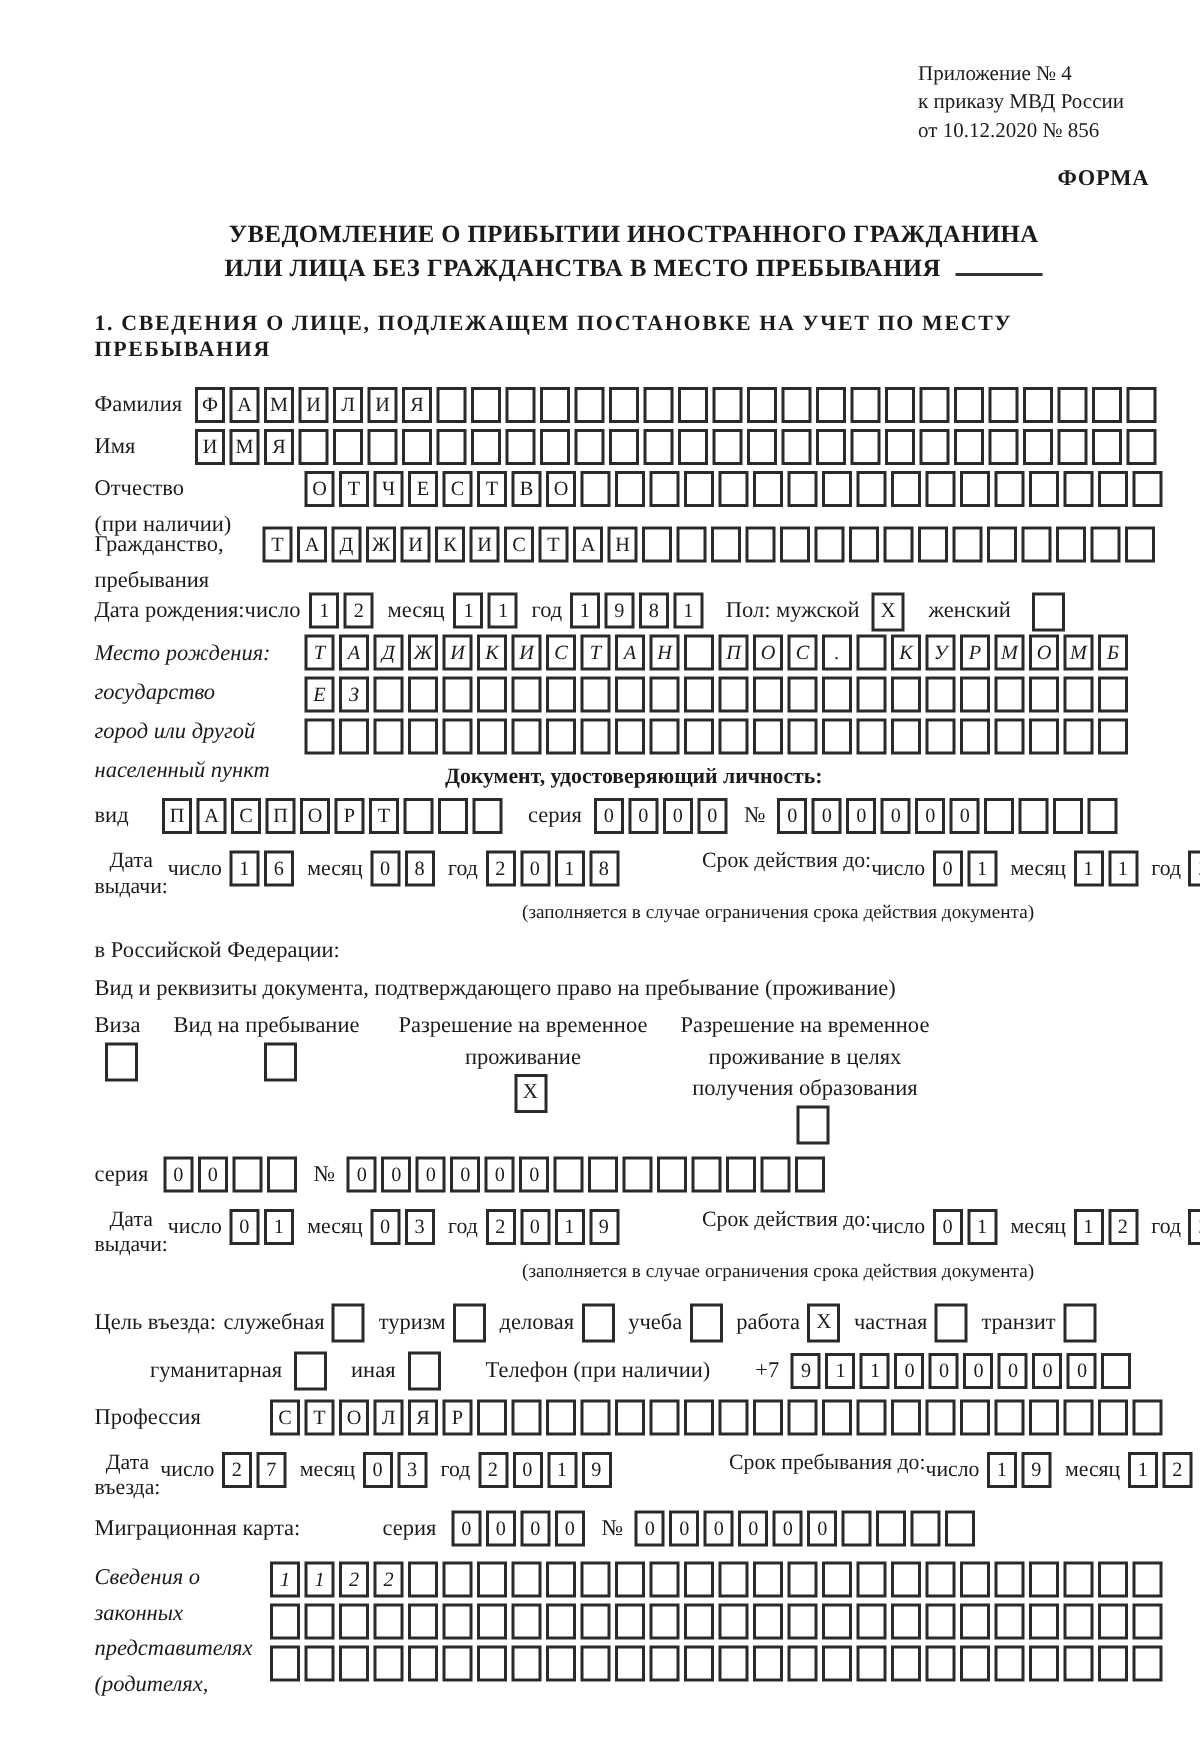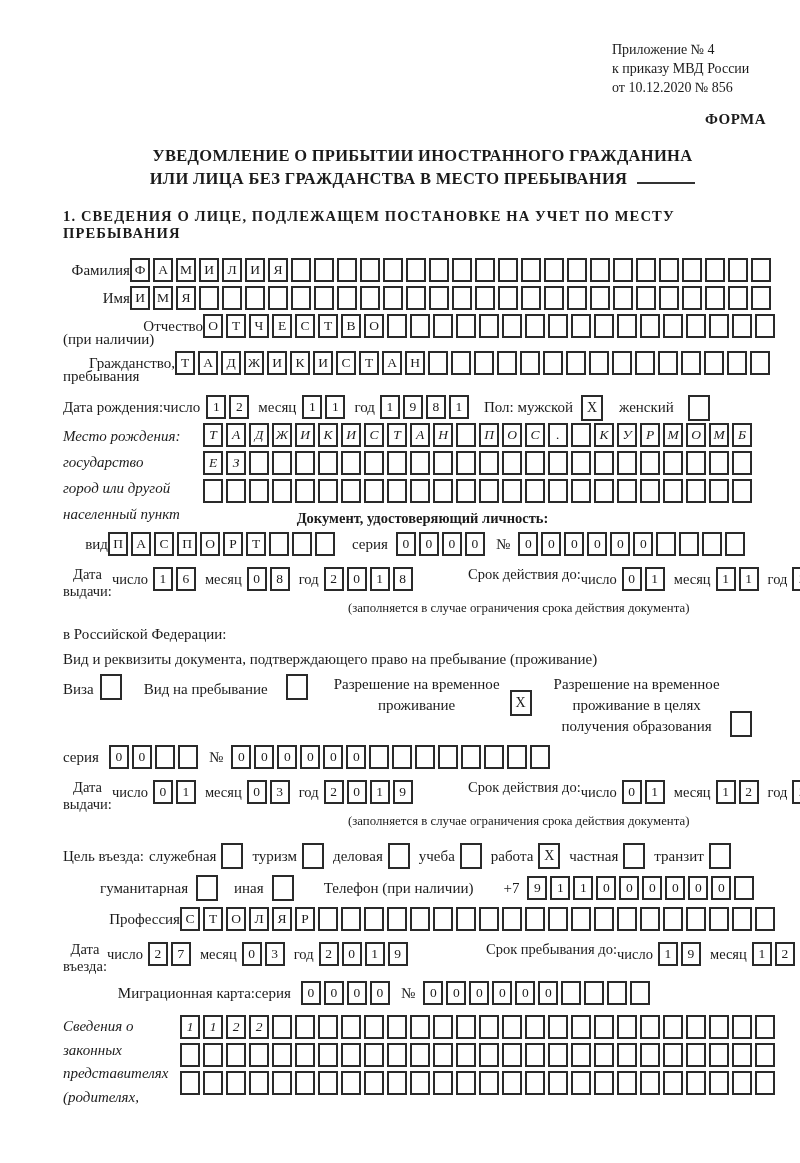--- a/index.html
+++ b/index.html
@@ -12,22 +12,22 @@
   .amend{margin-left:549px;font-size:13px;line-height:18px;margin-top:4px;}
   .forma{margin-top:14px;margin-left:642px;font-weight:bold;font-size:15px;letter-spacing:.5px;}
   
   .title{margin-top:16px;text-align:center;font-weight:bold;font-size:16.5px;
          line-height:23px;letter-spacing:.3px;}
   .blank-line{display:inline-block;width:58px;height:12px;border-bottom:2px solid #333;margin-left:10px;}
   .heading{margin-top:18px;font-weight:bold;font-size:14.6px;letter-spacing:1.1px;}
   
   .rows{margin-top:16px;}
   .frow{position:relative;display:flex;align-items:flex-start;height:28px;}
-  .lbl{font-size:15px;line-height:24px;white-space:nowrap;flex:none;text-align:right;}
-  .sublabel{position:absolute;left:0;top:17px;font-size:15px;white-space:nowrap;font-family:Liberation Serif, serif;}
+  .lbl{font-size:15px;line-height:24px;white-space:nowrap;flex:none;}
+  .sublabel{position:absolute;left:0;top:28px;font-size:15px;white-space:nowrap;font-family:Liberation Serif, serif;}
   .cells{display:inline-flex;flex:none;}
   .cell{width:16px;height:20px;border:2px solid #2a2a2a;margin-right:3px;flex:none;
         display:inline-flex;align-items:center;justify-content:center;
         font-size:13.5px;line-height:1;background:#fff;}
   .cb{width:18px;height:22px;border:2px solid #2a2a2a;flex:none;
       display:inline-flex;align-items:center;justify-content:center;font-size:14px;}
   .mb9{margin-bottom:9px;}  .mb16{margin-bottom:16px;}
   
   .cblock{display:flex;align-items:flex-start;font-style:italic;}
   .lblcol{flex:none;}
@@ -39,21 +39,21 @@
   .dates{display:flex;margin-top:6px;}
   .dg{display:flex;flex-direction:row;flex:none;}
   .dg-title{text-align:center;font-size:14.5px;line-height:17px;}
   .dg-row{display:flex;align-items:center;height:26px;}
   .dg-row .lbl{font-size:14.5px;margin-right:5px;}
   .dg-row .cells{margin-right:6px;}
   .note{font-size:12.8px;line-height:16px;margin-left:285px;}
   .intro{font-size:15px;line-height:25px;margin-top:6px;}
   
   .opt-row{display:flex;align-items:flex-start;margin-top:2px;}
-  .opt{display:flex;align-items:flex-end;}
+  .opt{display:flex;align-items:center;flex-direction:column;}
   .opt .txt{font-size:15px;line-height:21px;text-align:center;white-space:nowrap;}
   .opt .cb{margin-left:10px;margin-top:0;}
   
   .purpose{display:flex;align-items:center;height:28px;margin-top:13px;}
   .purpose .lbl{margin-right:5px;}
   .purpose .cb{margin-right:9px;}
   .hum{display:flex;align-items:center;height:28px;margin-top:4px;margin-left:37px;}
   .hum .lbl{margin-right:8px;}
   .plus7{font-size:15px;margin:0 8px 0 22px;}
 </style>

